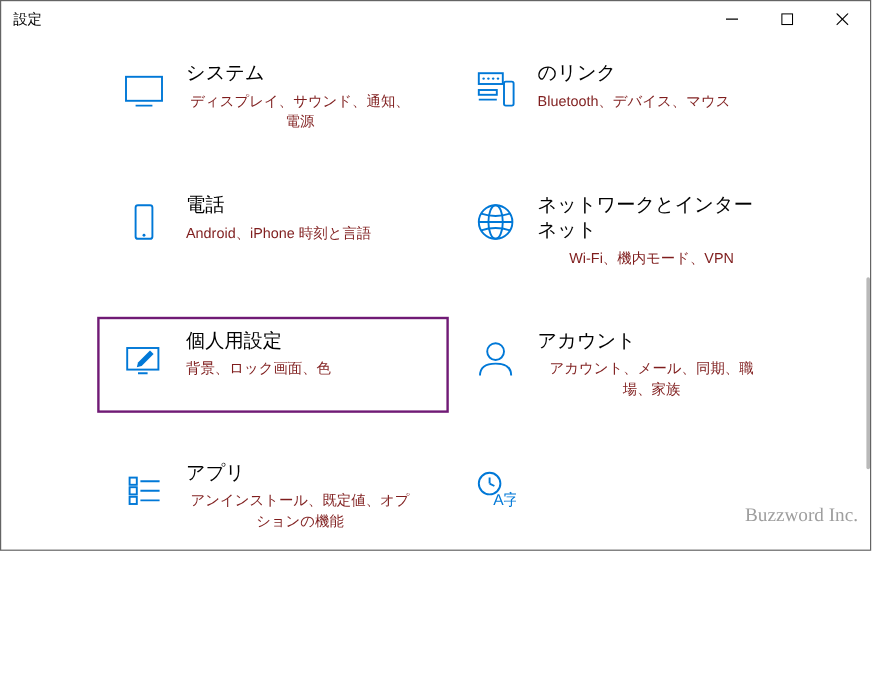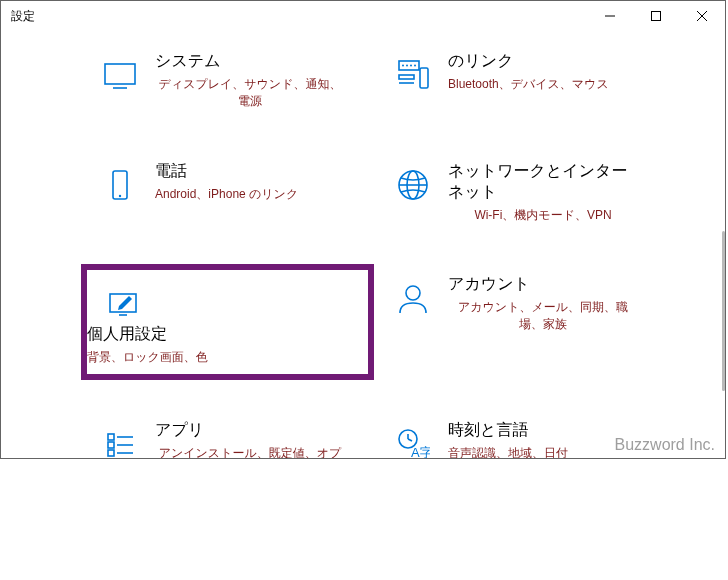--- a/index.html
+++ b/index.html
@@ -91,22 +91,21 @@
     display: flex;
     align-items: flex-start;
     padding: 8px 10px 8px 0;
     border: 2px solid transparent;
     min-height: 80px;
     box-sizing: border-box;
     cursor: pointer;
   }
 
   .tile.highlighted {
-    border: 6px solid #701a75;
-    flex-direction: column;
+    border: 2px solid #701a75;
   }
 
   .tile-icon {
     width: 44px;
     height: 44px;
     flex: 0 0 44px;
     margin-right: 18px;
     margin-left: 10px;
     margin-top: 2px;
     display: flex;
@@ -130,22 +129,22 @@
   .tile-sub {
     font-size: 12px;
     color: #7f1d1d;
     line-height: 1.4;
     text-align: center;
   }
 
   .watermark {
     position: absolute;
     right: 10px;
-    bottom: 4px;
-    font-family: Liberation Sans, sans-serif;
+    bottom: 19px;
+    font-family: Liberation Serif, serif;
     font-size: 16px;
     color: #9e9e9e;
     pointer-events: none;
   }
 </style>
 </head>
 <body>
 
 <div class="window">
 
@@ -209,21 +208,21 @@
 
         <div class="tile">
           <div class="tile-icon">
             <svg viewBox="0 0 34 34">
                 <rect x="10" y="3" width="14" height="28" rx="2" class="accent-stroke"></rect>
                 <circle cx="17" cy="28" r="1.2" class="accent-fill"></circle>
               </svg>
           </div>
           <div class="tile-text">
             <span class="tile-title">電話</span>
-            <span class="tile-sub">Android、iPhone のリンク</span>
+            <span class="tile-sub">Android、iPhone 時刻と言語</span>
           </div>
         </div>
 
         <div class="tile">
           <div class="tile-icon">
             <svg viewBox="0 0 34 34">
               <circle cx="17" cy="17" r="14" class="accent-stroke"></circle>
               <ellipse cx="17" cy="17" rx="6" ry="14" class="accent-stroke"></ellipse>
               <line x1="3" y1="17" x2="31" y2="17" class="accent-stroke"></line>
               <path d="M5 10 Q17 14 29 10" class="accent-stroke"></path>
@@ -282,24 +281,20 @@
 
         <div class="tile">
           <div class="tile-icon">
             <svg viewBox="0 0 34 34">
               <circle cx="12" cy="12" r="9" class="accent-stroke"></circle>
               <line x1="12" y1="12" x2="12" y2="7" class="accent-stroke"></line>
               <line x1="12" y1="12" x2="16" y2="14" class="accent-stroke"></line>
               <text x="15" y="30" font-size="13" class="accent-fill" font-family="Meiryo,sans-serif">A字</text>
             </svg>
           </div>
-          <div class="tile-text">
-            <span class="tile-title">時刻と言語</span>
-            <span class="tile-sub">音声認識、地域、日付</span>
-          </div>
         </div>
 
         <div class="tile">
           <div class="tile-icon">
             <svg viewBox="0 0 34 34">
               <circle cx="17" cy="17" r="14" class="accent-stroke"></circle>
               <path d="M7 9 Q17 20 17 30" class="accent-stroke"></path>
               <path d="M27 9 Q17 20 17 30" class="accent-stroke"></path>
               <path d="M10 6 Q17 2 24 6" class="accent-stroke"></path>
             </svg>

